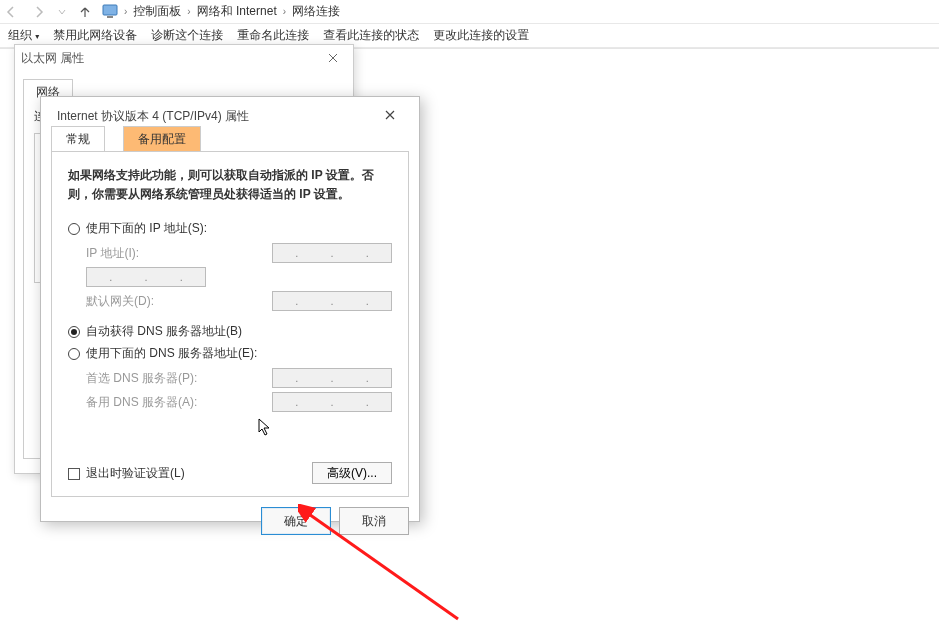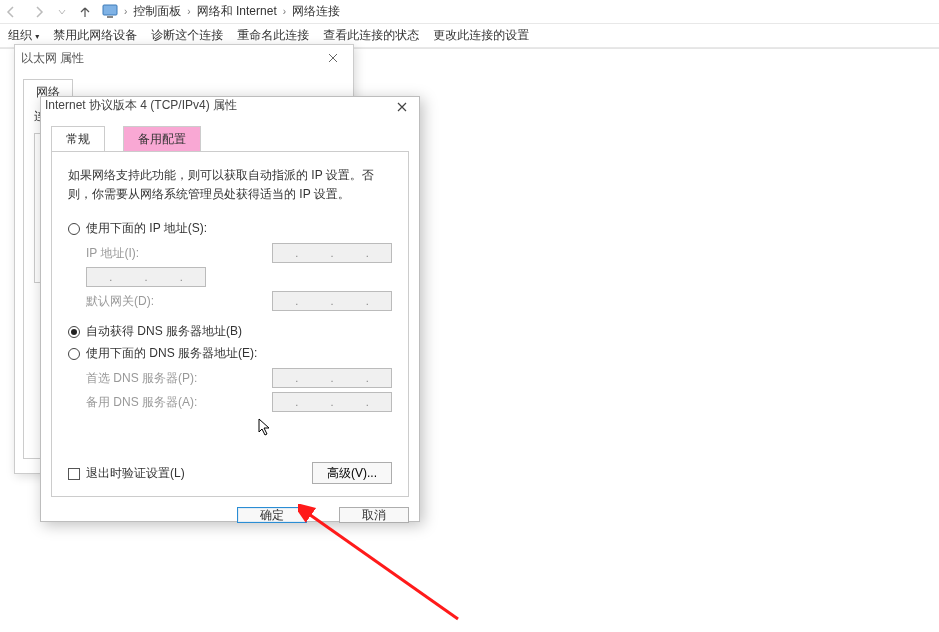--- a/index.html
+++ b/index.html
@@ -16,54 +16,54 @@
   
   .toolbar { display: flex; align-items: center; height: 24px; gap: 14px; padding: 0 8px; border-bottom: 1px solid #e8e8e8; background:#fff; }
   .tool { color:#256fb0; cursor:pointer; }
   .tool.dark { color:#333; }
 
   
   .mainarea { position:absolute; left:0; right:0; top:48px; bottom:0; background:#fff; border-top:1px solid #e5e5e5; }
 
   
   .win-eth { position:absolute; left:14px; top:44px; width:340px; height:430px; background:#fff; border:1px solid #ccc; box-shadow:2px 2px 10px rgba(0,0,0,.15); }
-  .win-titlebar { height:26px; display:flex; align-items:center; justify-content:space-between; padding:0 6px; font-size:12px; color:#555;font-family:Liberation Serif, serif; }
+  .win-titlebar { height:26px; display:flex; align-items:center; justify-content:space-between; padding:0 6px; font-size:12px; color:#555; }
   .win-titlebar .closebtn { width:28px; height:20px; display:flex; align-items:center; justify-content:center; cursor:pointer; color:#666; }
   .tabstrip { display:flex; padding:0 8px; }
   .tabbtn { padding:4px 12px; border:1px solid #ccc; border-bottom:none; background:#fff; font-size:12px; cursor:pointer; position:relative; top:8px; }
   .tababs { border:1px solid #ccc; margin:0 8px 8px 8px; height:calc(100% - 66px); padding:10px; }
   .eth-label { font-size:12px; color:#333; margin-bottom:8px; }
   .eth-listbox { border:1px solid #ccc; height:150px; background:#fff; }
 
   
   .win-ipv4 { position:absolute; left:40px; top:96px; width:380px; height:426px; background:#fff; border:1px solid #bdbdbd; box-shadow:3px 3px 14px rgba(0,0,0,.25); }
-  .win-ipv4 .titlebar { height:28px; display:flex; align-items:flex-start; justify-content:space-between; padding:0 4px; font-size:12px; color:#444; }
+  .win-ipv4 .titlebar { height:28px; display:flex; align-items:flex-end; justify-content:space-between; padding:0 16px; font-size:12px; color:#444; }
   .win-ipv4 .titlebar .closebtn { width:26px; height:20px; display:flex; align-items:center; justify-content:center; cursor:pointer; color:#444; }
   .win-ipv4 .tabs { display:flex; padding:0 10px; gap:18px; }
   .win-ipv4 .tab { padding:4px 14px; border:1px solid #ccc; border-bottom:none; background:#fff; font-size:12px; cursor:pointer; position:relative; top:1px; }
-  .win-ipv4 .tab.inactive { background:#f9a8d4;font-family:Liberation Mono, monospace; }
+  .win-ipv4 .tab.inactive { background:#fdba74;font-family:Liberation Mono, monospace; }
   .win-ipv4 .panel { border:1px solid #ccc; margin:0 10px 10px 10px; padding:14px 16px 10px 16px; height:346px; position:relative; }
-  .desc { font-size:12px; color:#333; line-height:1.6; margin-bottom:16px; }
+  .desc { font-size:12px; color:#333; line-height:1.6; margin-bottom:16px;font-weight:bold; }
 
   .radio-row { display:flex; align-items:center; gap:6px; font-size:12px; margin:5px 0; }
   .radio { width:12px; height:12px; border:1px solid #444; border-radius:50%; display:inline-flex; align-items:center; justify-content:center; cursor:pointer; }
   .radio.checked::after { content:""; width:6px; height:6px; background:#222; border-radius:50%; }
 
   .fields { margin:6px 0 12px 18px; }
   .field-row { display:flex; align-items:center; margin:4px 0;justify-content:space-between; }
   .field-row label { width:150px; font-size:12px; color:#999; }
   .ip-input { width:120px; height:20px; border:1px solid #bbb; background:#f0f0f0; display:flex; align-items:center; justify-content:space-around; padding:0 6px; color:#999; font-size:11px; }
   .ip-input .dot { color:#888; }
 
   .check-row { display:flex; align-items:center; gap:6px; position:absolute; left:16px; bottom:14px; font-size:12px; }
   .checkbox { width:12px; height:12px; border:1px solid #555; cursor:pointer; }
   .adv-btn { position:absolute; right:16px; bottom:12px; height:22px; padding:0 14px; border:1px solid #adadad; background:#f8f8f8; cursor:pointer; font-size:12px; }
 
   .dlg-buttons { display:flex; justify-content:flex-end; gap:8px; padding:0 10px 10px 0; }
-  .btn { height:16px; width:70px; border:1px solid #adadad; background:#f8f8f8; cursor:pointer; font-size:12px; display:flex; align-items:center; justify-content:center;margin-left:24px; }
+  .btn { height:28px; width:70px; border:1px solid #adadad; background:#f8f8f8; cursor:pointer; font-size:12px; display:flex; align-items:center; justify-content:center; }
   .btn.primary { border:1px solid #2a8dd4; box-shadow:inset 0 0 0 1px rgba(42,141,212,.1); }
 
   
   .arrow { position:absolute; left:298px; top:504px; width:170px; height:120px; pointer-events:none; }
 
   
   .cursor { position:absolute; pointer-events:none; }
 </style>
 </head>
 <body>

